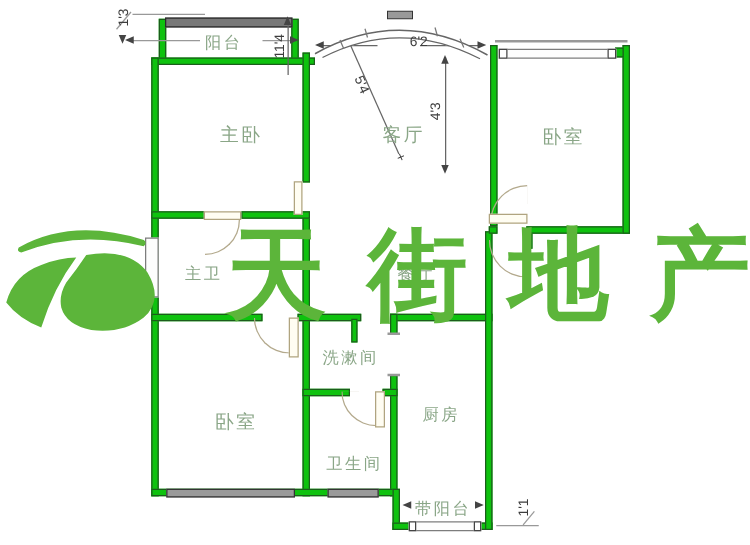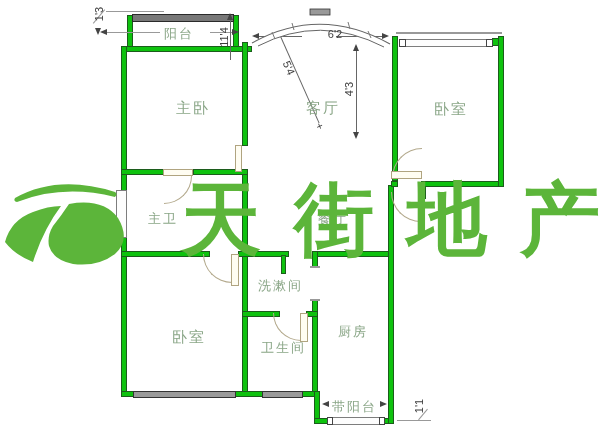--- a/index.html
+++ b/index.html
@@ -104,21 +104,21 @@
   <div class="thinline" style="left:310px;top:299px;width:10px;height:2px;"></div>
 
   <div class="room-label lbl-md" style="left:164px;top:25px;">阳台</div>
   <div class="room-label lbl-lg" style="left:176px;top:99px;">主卧</div>
   <div class="room-label lbl-lg" style="left:306px;top:99px;">客厅</div>
   <div class="room-label lbl-lg" style="left:434px;top:100px;">卧室</div>
   <div class="room-label lbl-md" style="left:148px;top:210px;">主卫</div>
   <div class="room-label lbl-md" style="left:318px;top:210px;z-index:4;">餐厅</div>
   <div class="room-label lbl-md" style="left:258px;top:277px;">洗漱间</div>
   <div class="room-label lbl-lg" style="left:172px;top:328px;">卧室</div>
-  <div class="room-label lbl-md" style="left:261px;top:339px;">卫生间</div>
+  <div class="room-label lbl-md" style="left:261px;top:362px;">卫生间</div>
   <div class="room-label lbl-md" style="left:338px;top:323px;">厨房</div>
   <div class="room-label lbl-md" style="left:332px;top:398px;">带阳台</div>
 
   <div class="dim" style="left:84px;top:8px;width:30px;transform:rotate(-90deg);">1'3</div>
   <div class="thinline" style="left:106px;top:11px;width:58px;height:1px;"></div>
   <div class="thinline" style="left:90px;top:16px;width:18px;height:1px;transform:rotate(-50deg);"></div>
   <div class="tri tri-d" style="left:95px;top:28px;"></div>
 
   <div class="thinline" style="left:104px;top:32px;width:56px;height:1px;"></div>
   <div class="thinline" style="left:210px;top:32px;width:26px;height:1px;"></div>

